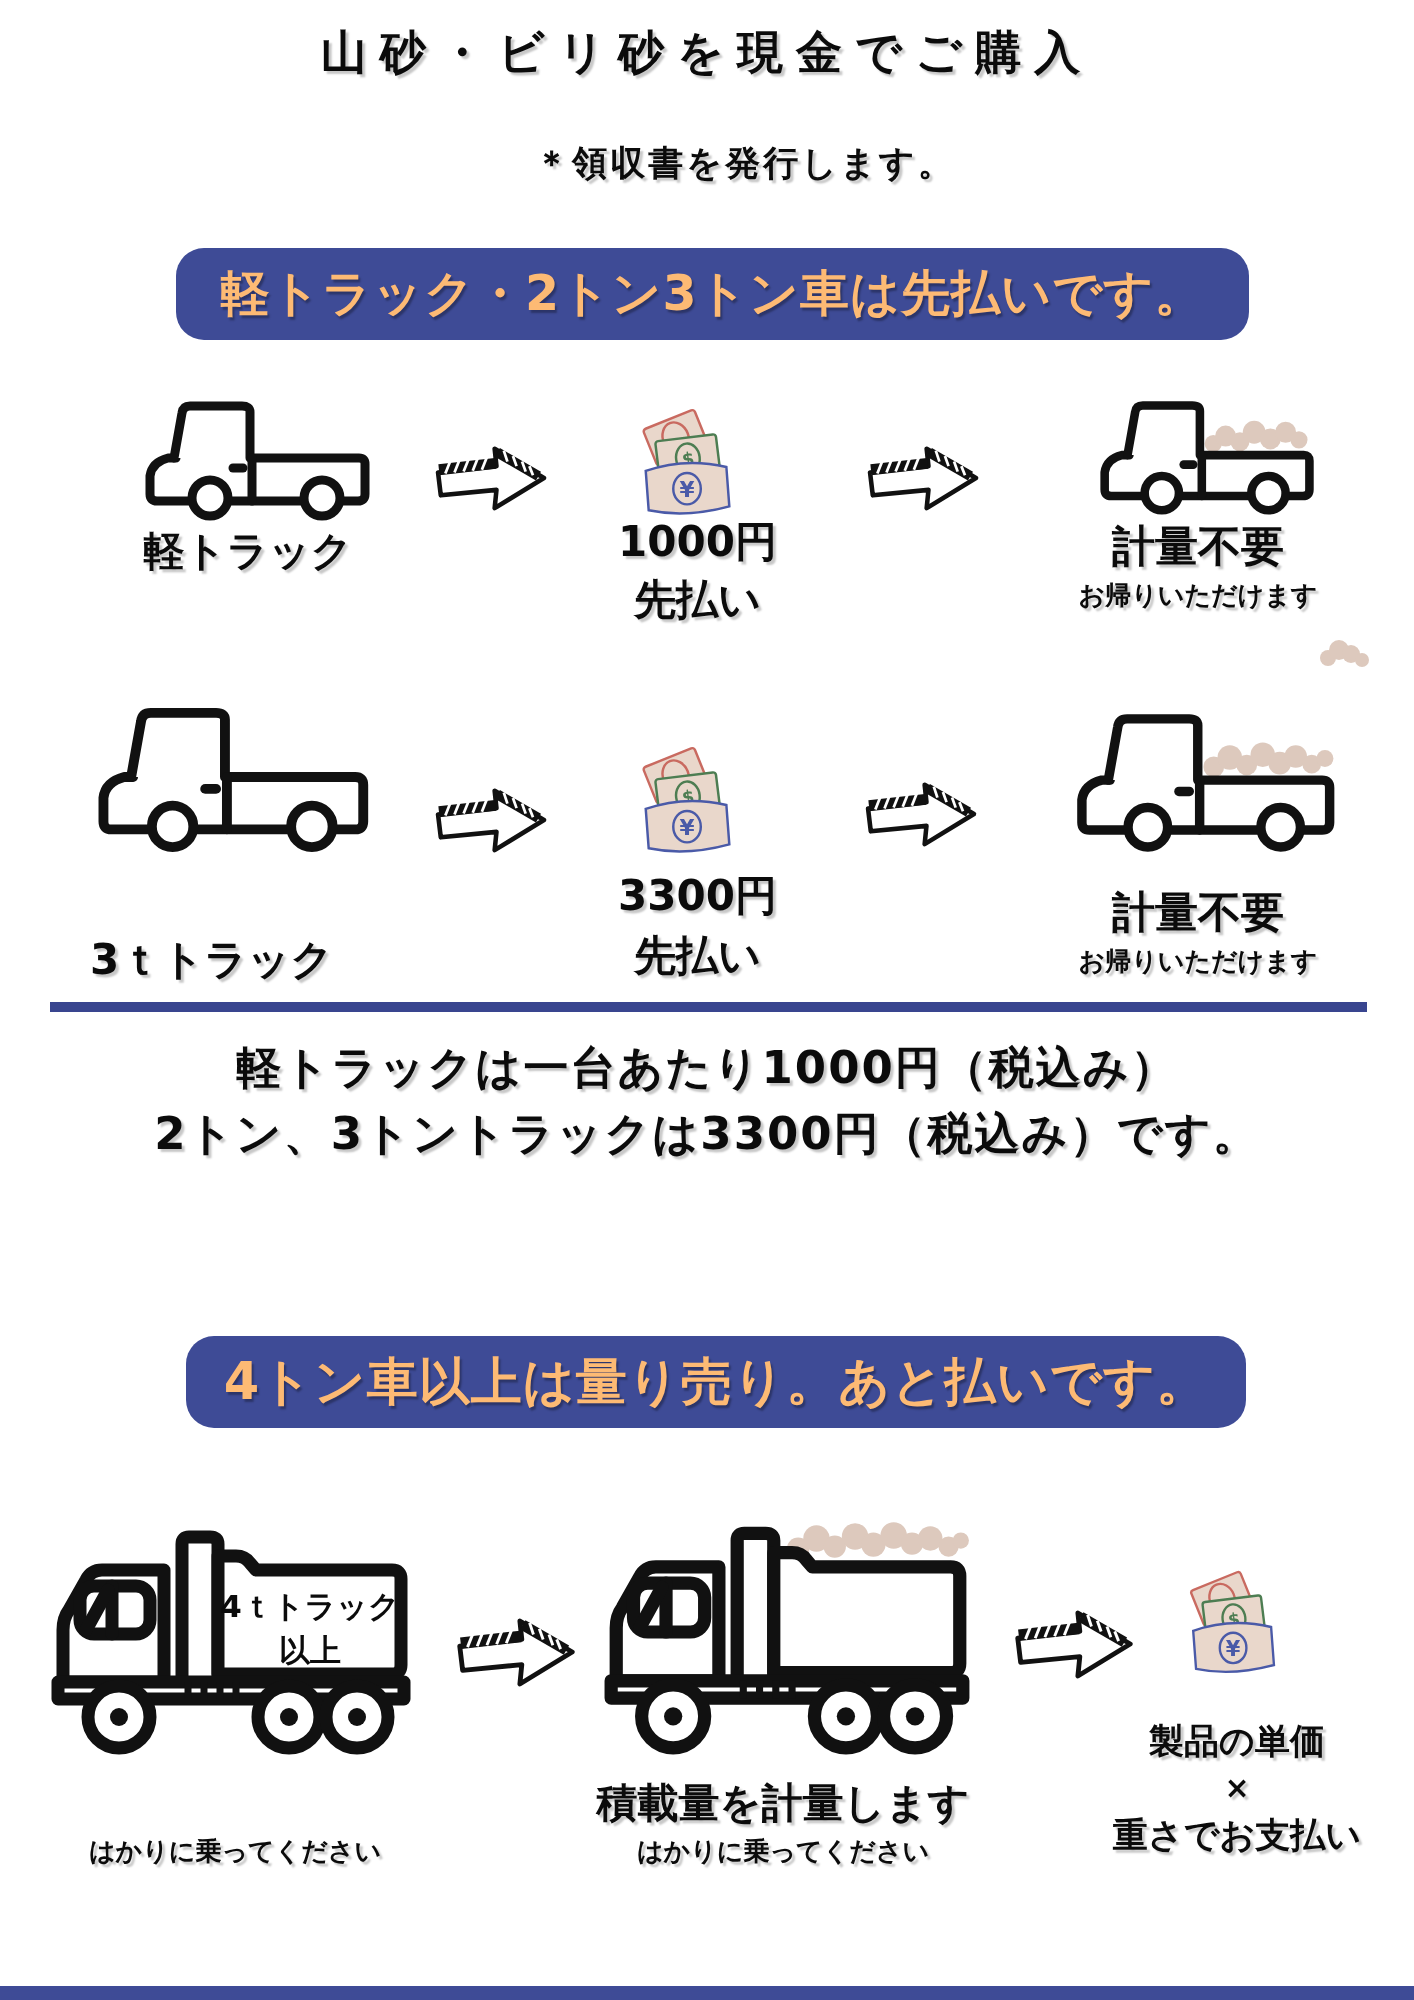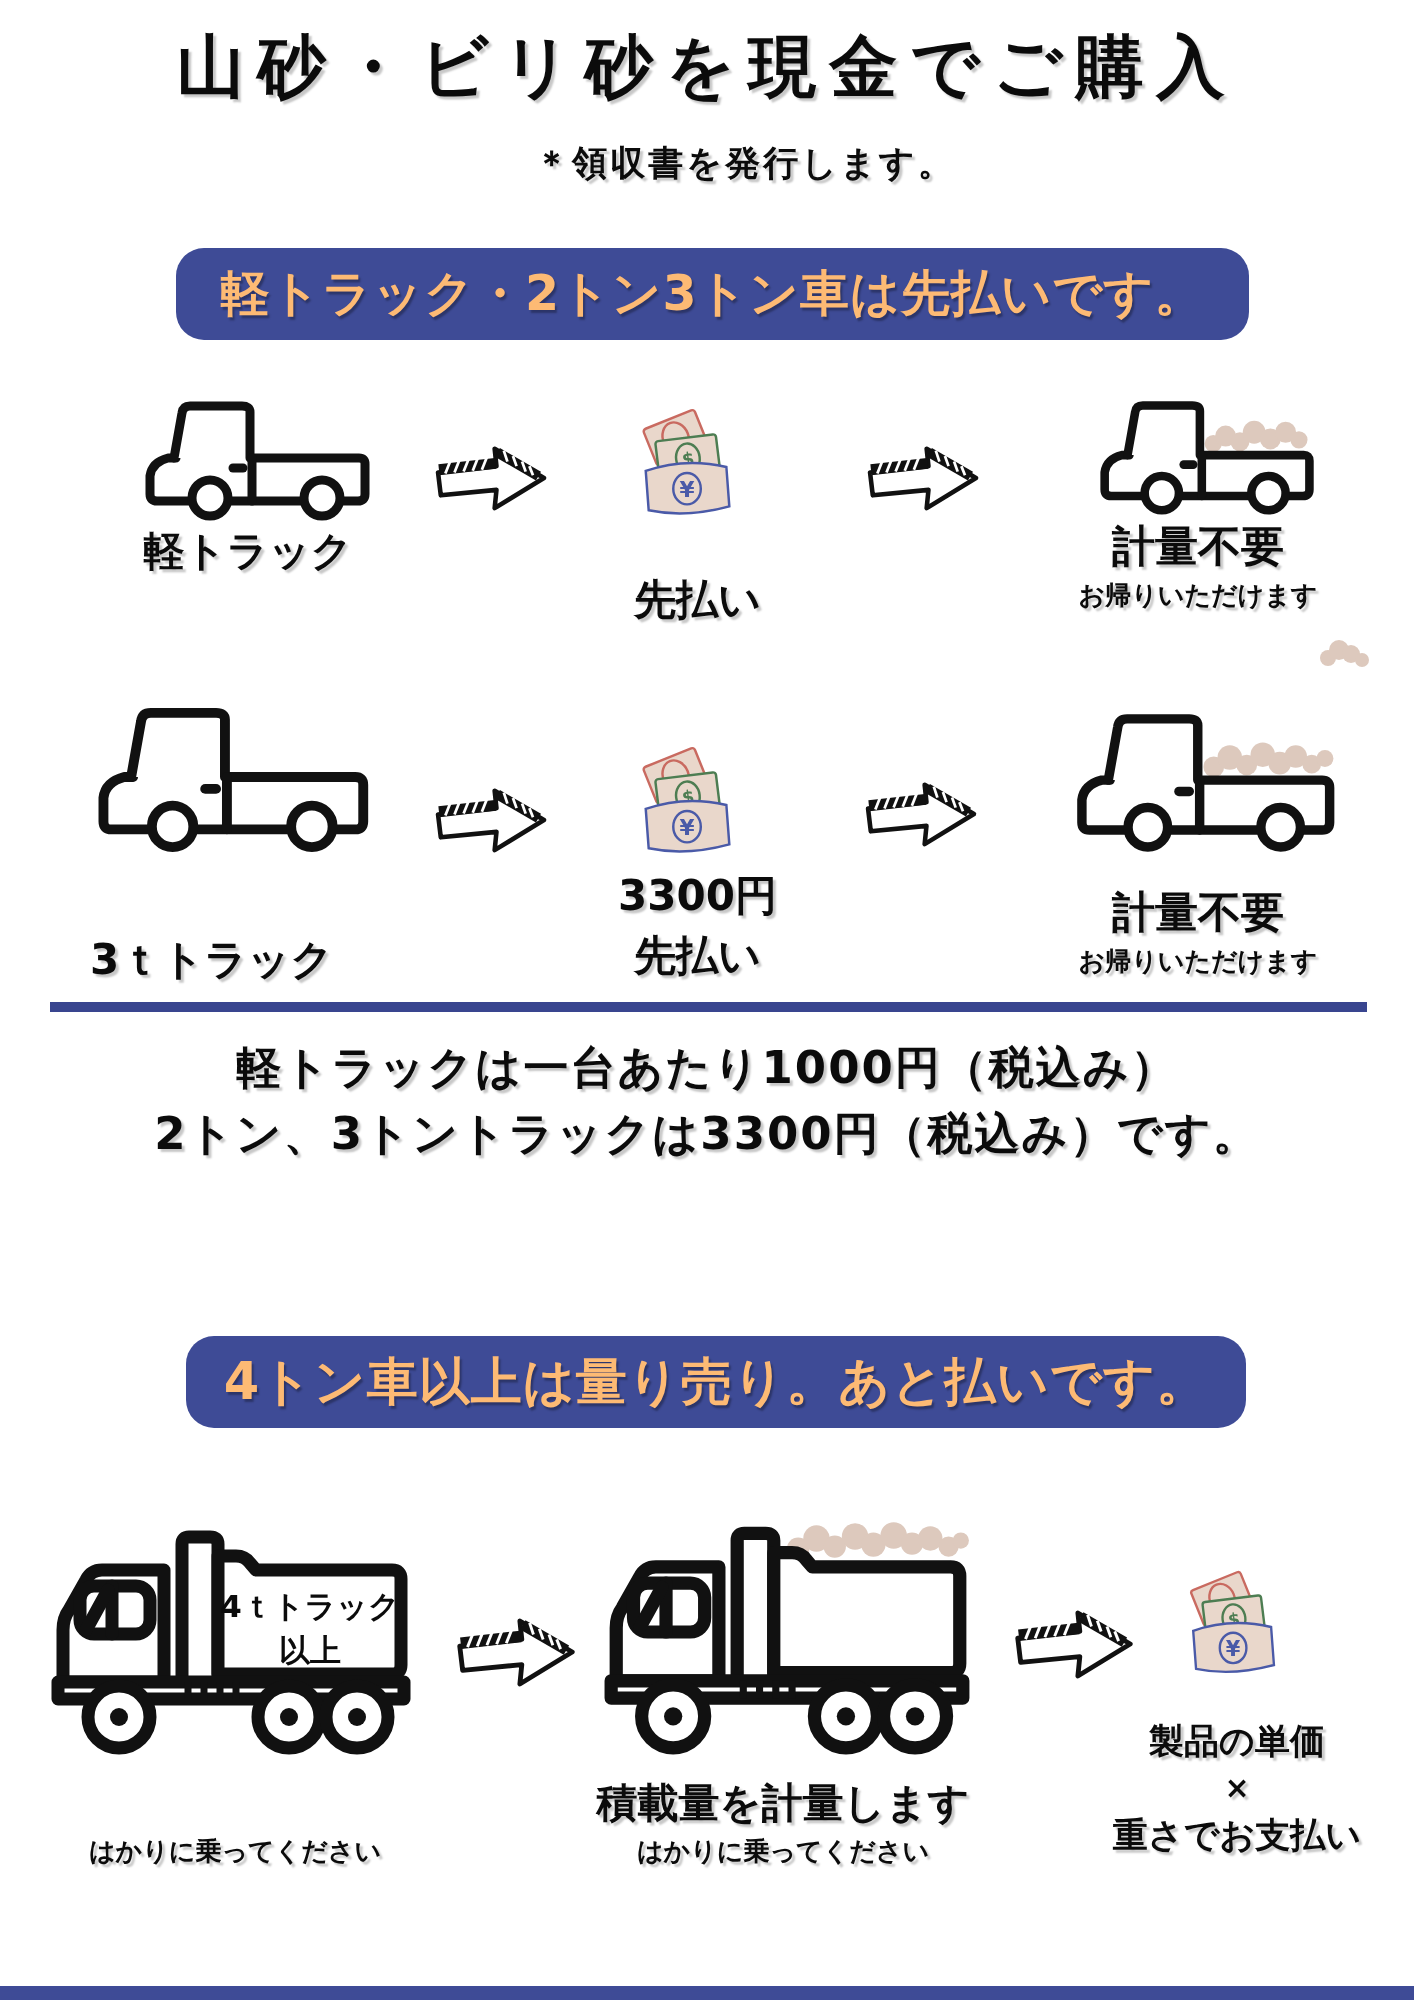--- a/index.html
+++ b/index.html
@@ -31,21 +31,21 @@
     position:absolute; background:var(--banner-blue,#3e4b96);
   }
   .stroke-ink { fill:#ffffff; stroke:#111111; stroke-linejoin:round; stroke-linecap:round; }
   .puff { fill:var(--dust-beige,#ddc9bd); stroke:none; }
 </style>
 </head>
 <body>
 
 <div id="poster">
 
-  <div class="txt" style="left:0; width:1414px; top:22px; font-size:68px; letter-spacing:13px;">山砂・ビリ砂を現金でご購入</div>
+  <div class="txt" style="left:0; width:1414px; top:22px; font-size:46px; letter-spacing:13px;">山砂・ビリ砂を現金でご購入</div>
   <div class="txt" style="left:0; width:1414px; top:140px; font-size:35px; letter-spacing:3px;margin-left:38px;">＊領収書を発行します。</div>
 
   <div class="banner" style="left:176px; top:248px; width:1073px; height:92px; font-size:49px; line-height:92px;">
     <span>軽トラック・2トン3トン車は先払いです。</span>
   </div>
 
   <div class="icon" style="left:122px; top:396px; width:252px; height:128px;">
     <svg viewBox="0 0 252 128">
       <g class="stroke-ink" stroke-width="9">
         <path d="M130,62 H237 Q243,62 243,68 V98 Q243,105 236,105 H35 Q28,105 28,98 V80 Q30,66 46,62 L54,62"></path>
@@ -89,20 +89,21 @@
       <g transform="rotate(-7 60 52)">
         <rect x="28" y="30" width="62" height="42" rx="3" fill="#e9d7cb" stroke="#4d7d52" stroke-width="2.5"></rect>
         <ellipse cx="59" cy="51" rx="12" ry="15" fill="none" stroke="#4d7d52" stroke-width="2.5"></ellipse>
         <text x="59" y="58" font-size="18" fill="#4d7d52" text-anchor="middle" font-weight="bold">$</text>
       </g>
       <path d="M16,64 Q56,50 98,60 L101,100 Q57,112 19,104 Z" fill="#e9d7cb" stroke="#4a5aa8" stroke-width="2.5"></path>
       <ellipse cx="58" cy="82" rx="14" ry="16" fill="none" stroke="#4a5aa8" stroke-width="2.5"></ellipse>
       <text x="58" y="90" font-size="22" fill="#4a5aa8" text-anchor="middle" font-weight="bold">¥</text>
     </svg>
   </div>
+  <div class="txt" style="left:575px; top:514px; width:245px; font-size:42px;">1000円</div>
   <div class="txt" style="left:575px; top:572px; width:245px; font-size:42px;">先払い</div>
 
   <div class="icon" style="left:862px; top:436px; width:122px; height:84px;">
     <svg viewBox="0 0 132 92">
       <path d="M8,40 L72,33 L70,14 L124,46 L70,79 L72,59 L11,65 Z" fill="#fff" stroke="#111" stroke-width="5" stroke-linejoin="round"></path>
       <path d="M9,37 L71,30" stroke="#111" stroke-width="12" fill="none"></path>
       <g stroke="#fff" stroke-width="3">
         <line x1="16" y1="41" x2="22" y2="26"></line>
           <line x1="26" y1="40" x2="32" y2="25"></line>
         <line x1="36" y1="39" x2="42" y2="24"></line>

